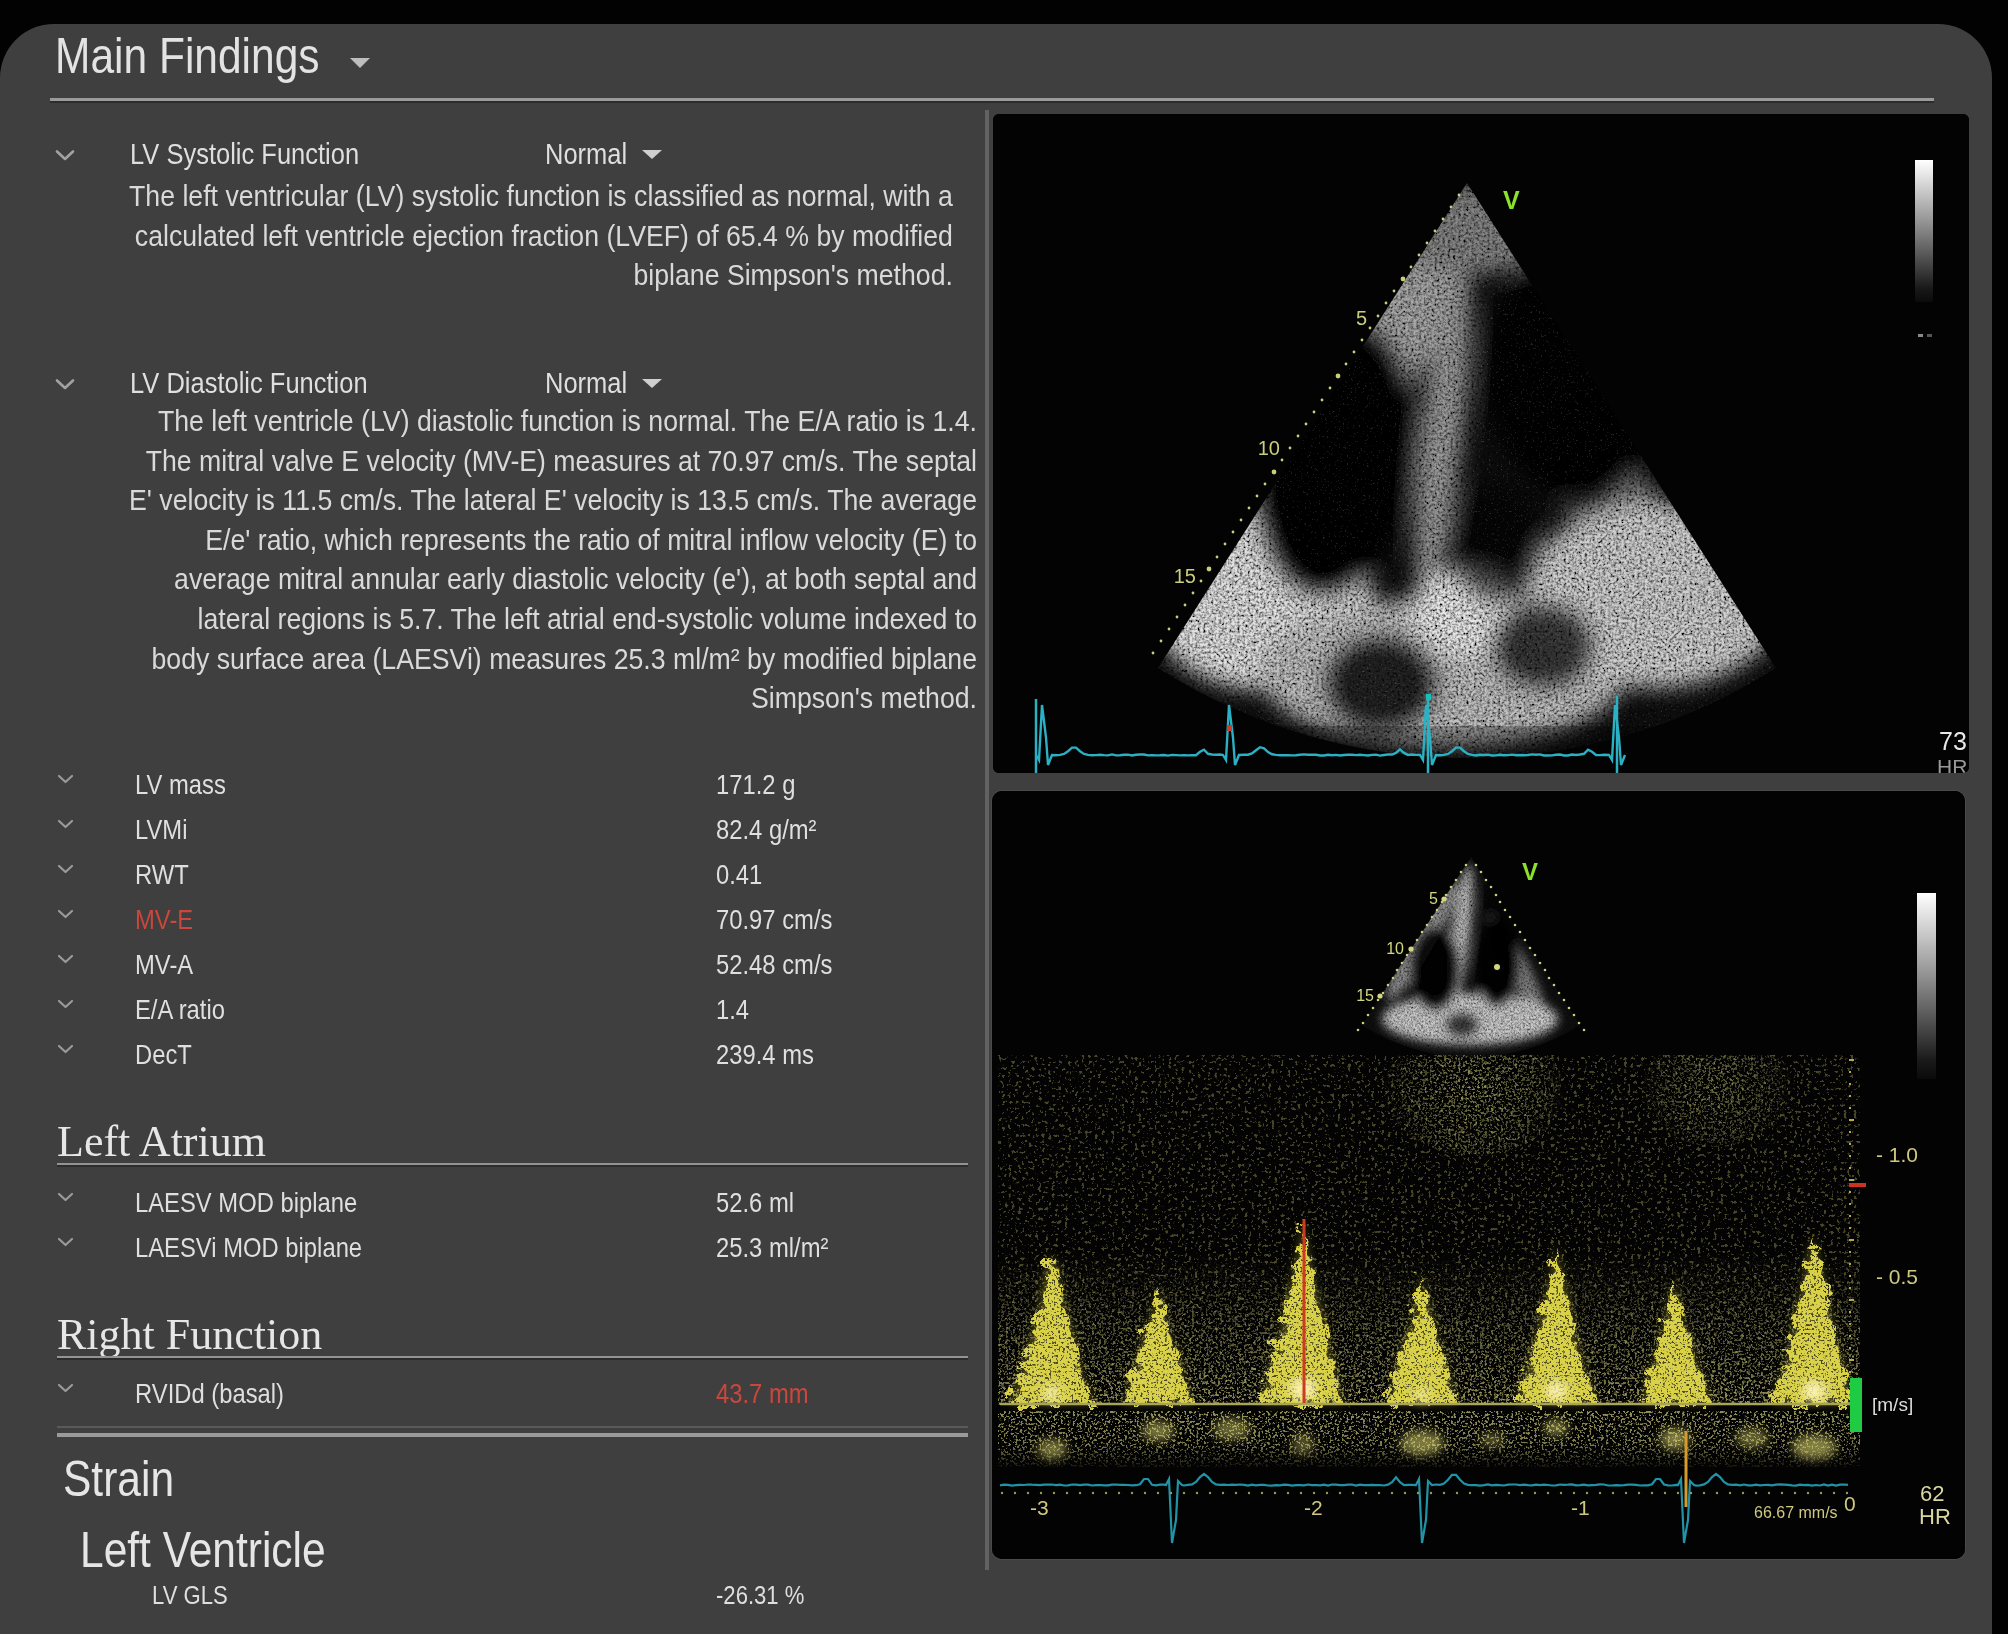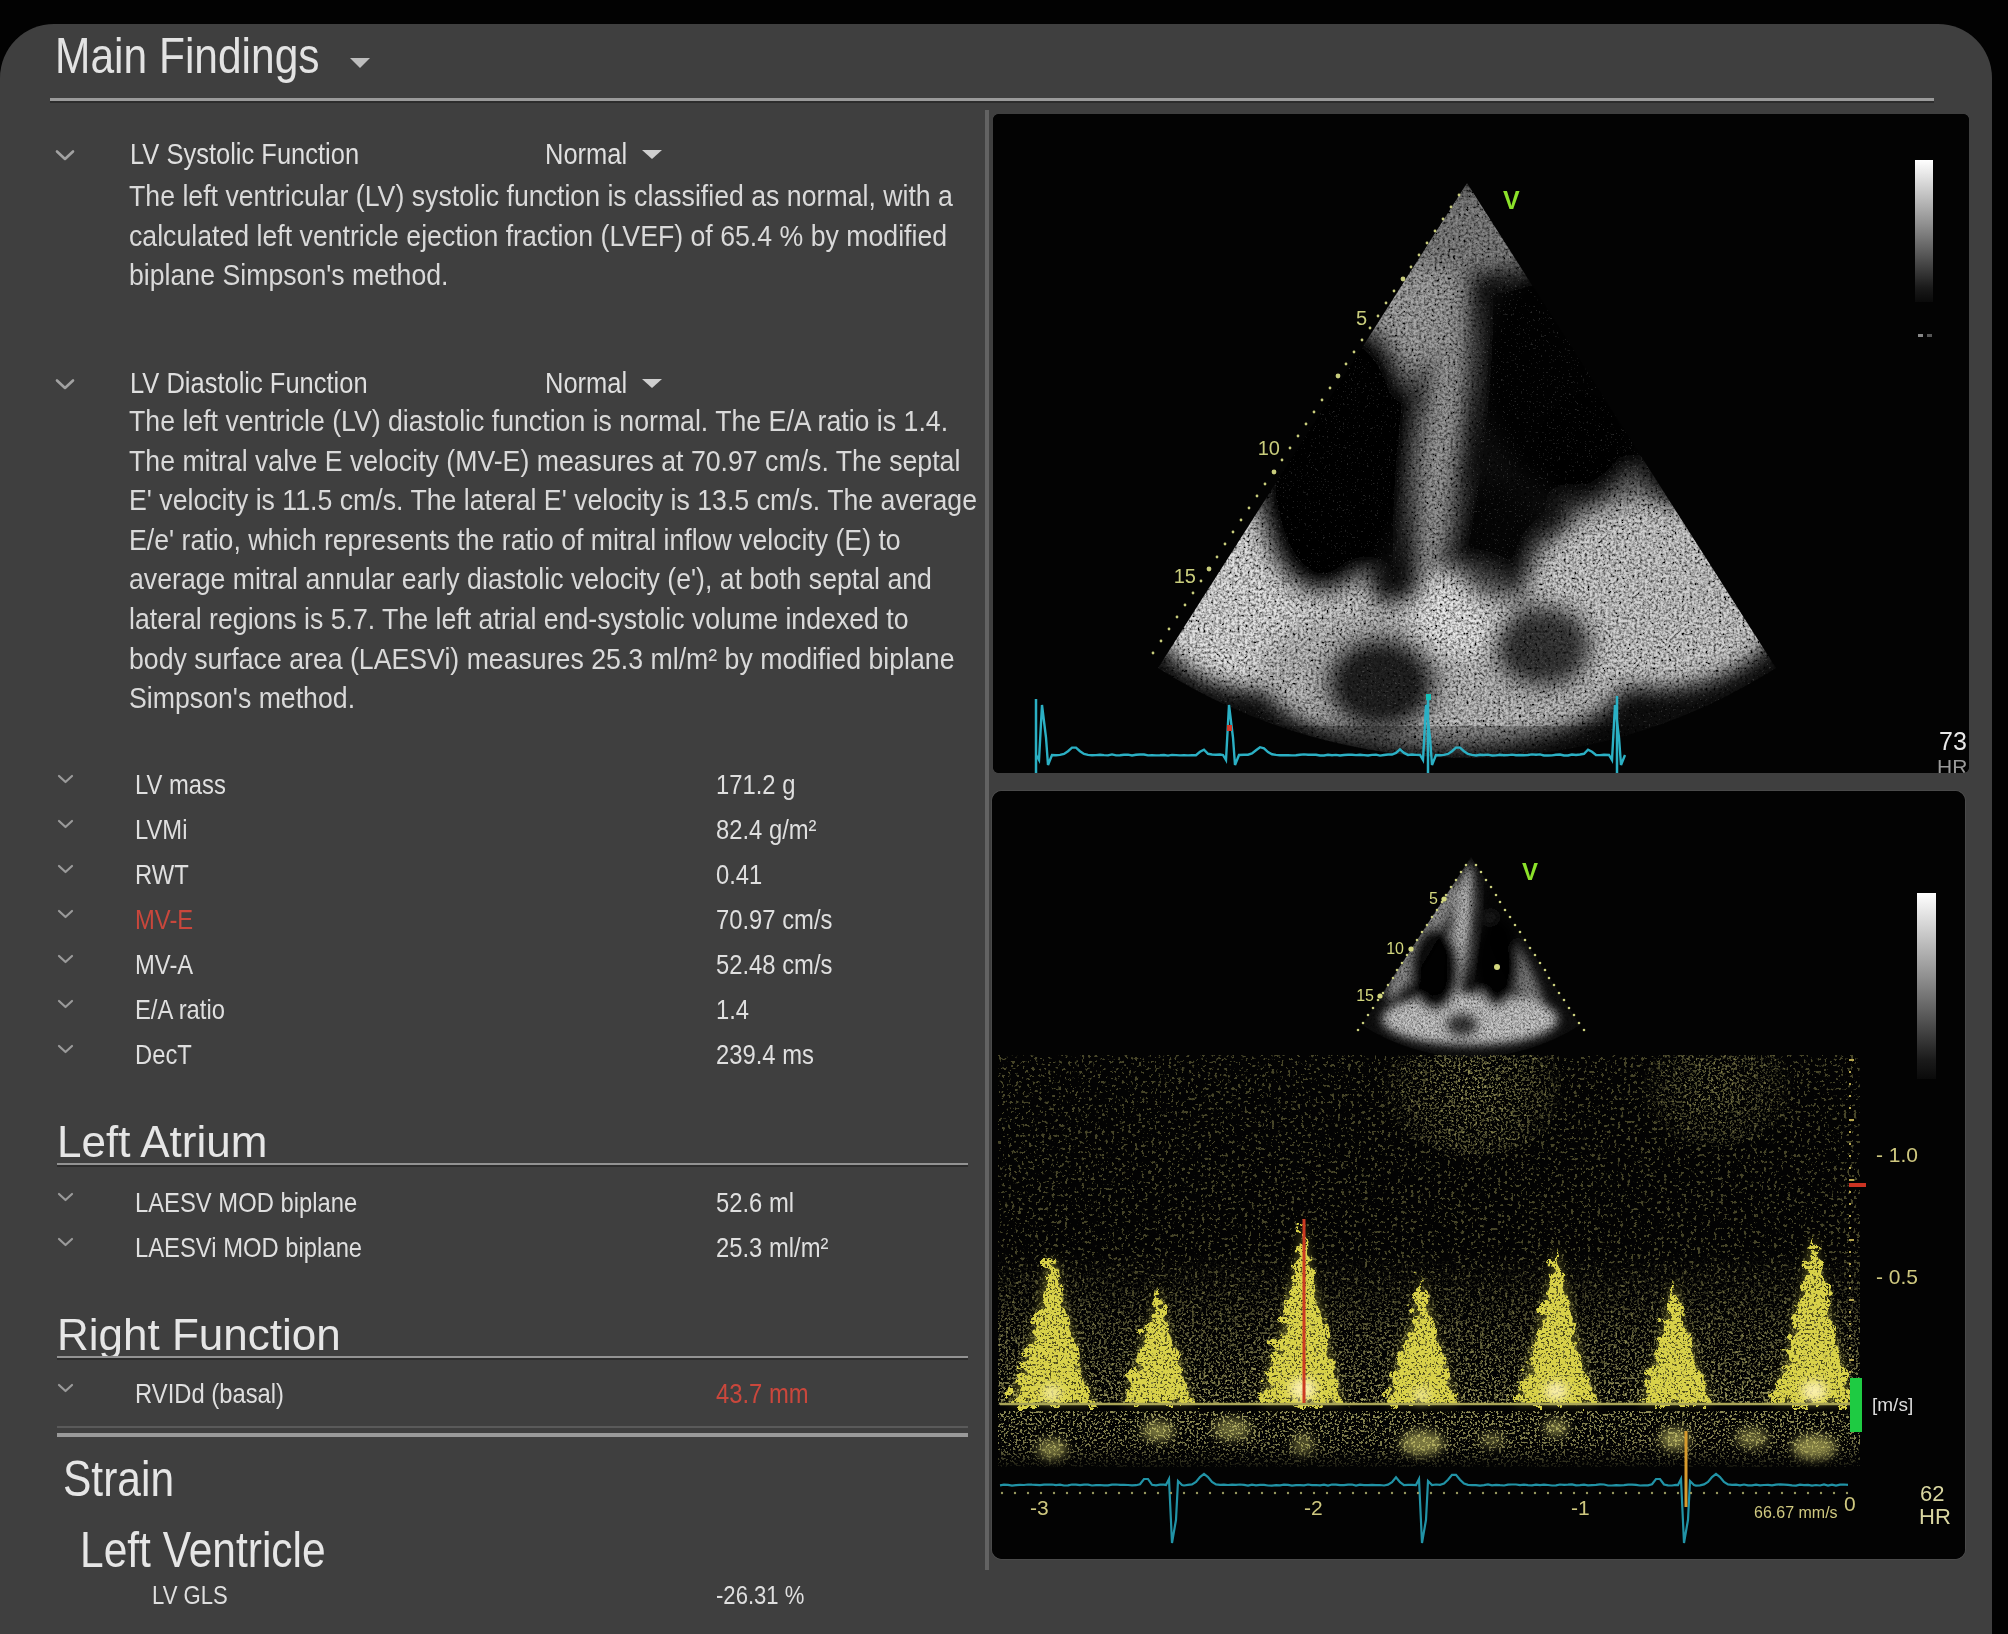--- a/index.html
+++ b/index.html
@@ -1,21 +1,21 @@
 <!DOCTYPE html>
 <html><head>
 <meta charset="utf-8">
 <style>
 html,body{margin:0;padding:0;background:#000;}
-#page{position:relative;width:2008px;height:1634px;background:#020202;overflow:hidden;font-family:"Liberation Sans",sans-serif;}
+#page{position:relative;width:2008px;height:1634px;background:#020202;overflow:hidden;font-family:"Liberation Sans",sans-serif;text-align:right;}
 #panel{position:absolute;left:0;top:24px;width:1992px;height:1640px;background:#3f3f3f;border-radius:54px 54px 0 0;}
 .t{position:absolute;color:#dfdfdf;white-space:nowrap;line-height:1;transform-origin:0 0;}
 .cx{transform:scaleX(0.85);}
 .cp{transform:scaleX(0.92);color:#d9d9d9;}
-.ch{transform:scaleX(1.0);}
+.ch{transform:scaleX(1.0);font-family:Liberation Serif, serif;}
 .red{color:#c9473c;}
 .rule{position:absolute;background:#989898;}
 .chev{position:absolute;}
 svg{display:block}
 </style>
 </head>
 <body>
 <div id="page">
   <div id="panel"></div>
 

